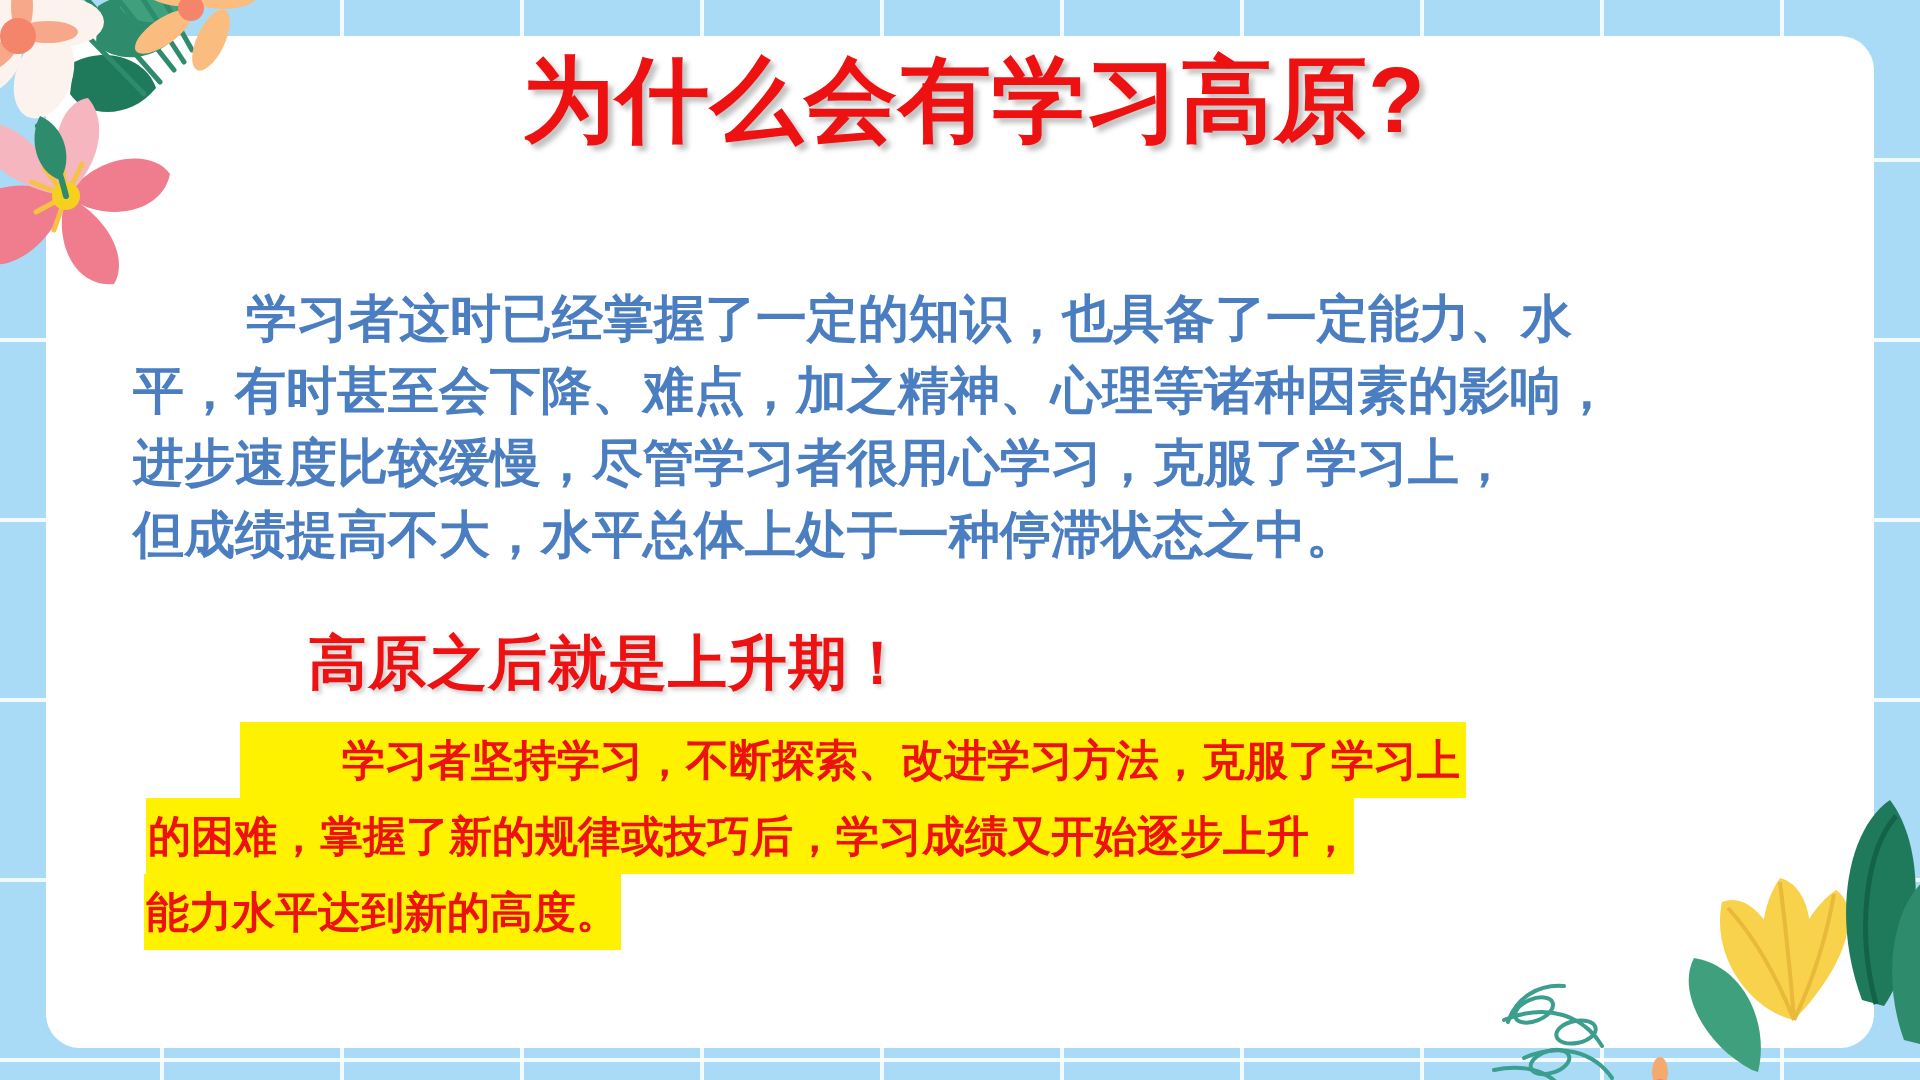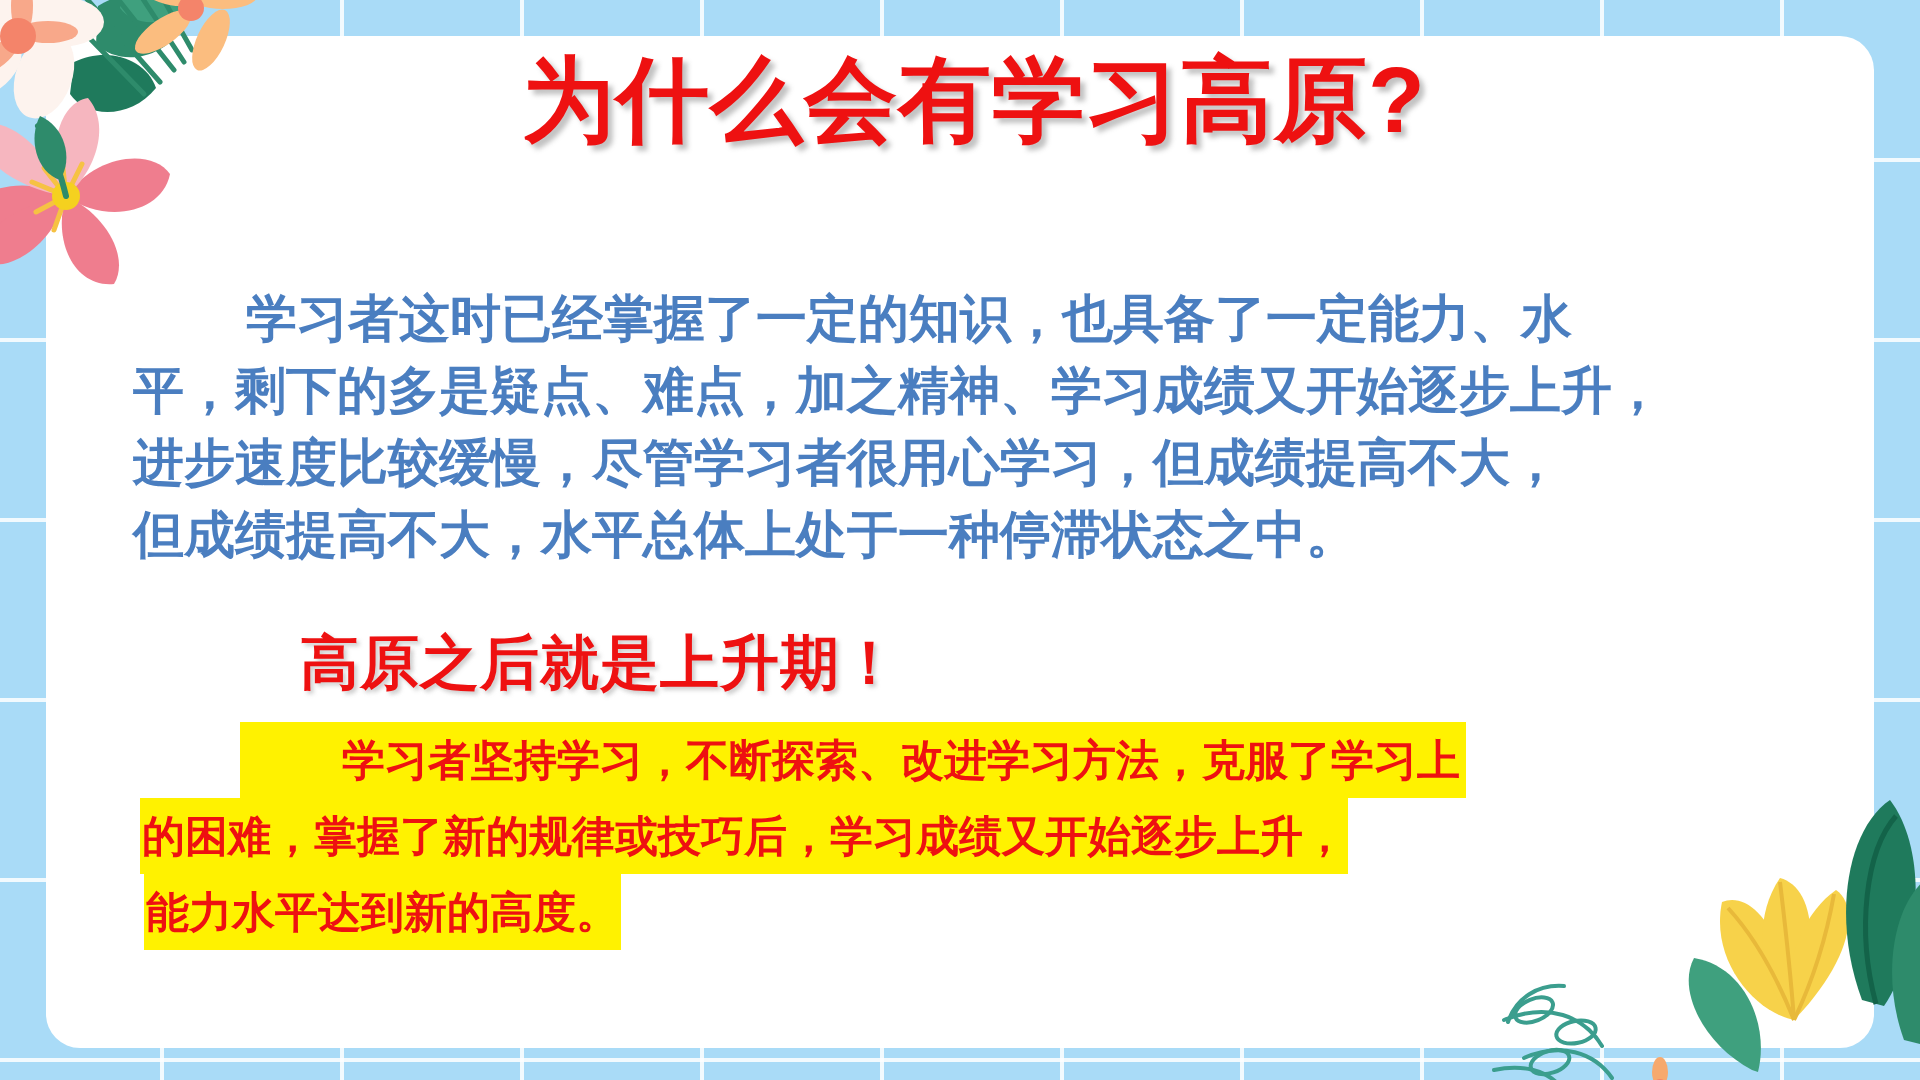--- a/index.html
+++ b/index.html
@@ -61,21 +61,21 @@
     font-size:51px;
     font-weight:bold;
     line-height:72px;
     letter-spacing:0px;
   }
   #body-paragraph .line{ white-space:nowrap; display:block;font-family:Liberation Serif, serif; }
   #body-paragraph .line.indent{ text-indent:113px; }
 
   #subhead{
     position:absolute;
-    left:300px; top:624px;
+    left:308px; top:624px;
     color:#ee1111;
     font-size:59px;
     font-weight:bold;
     letter-spacing:1px;
     white-space:nowrap;
     text-shadow:3px 3px 4px rgba(130,130,130,.40);
   }
 
   #highlight-block{
     position:absolute;
@@ -89,43 +89,43 @@
   #highlight-block .hl{
     display:block;
     white-space:nowrap;
     width:fit-content;
     background:#fff200;
     box-shadow:0 0 0 0 #fff200;
     padding:0 2px;
   }
   #highlight-block .hl.indent{ text-indent:100px; padding-right:6px; }
   #highlight-block .hl.l1{ margin-left:102px; }
-  #highlight-block .hl.l2{ margin-left:2px; }
+  #highlight-block .hl.l2{ margin-left:8px; }
   #highlight-block .hl.l3{ margin-left:6px; }
 
   
   .deco{ position:absolute; z-index:9; pointer-events:none; }
   #deco-top-left{ left:-22px; top:-34px; width:420px; height:330px; }
   #deco-bottom-right{ right:-14px; bottom:-20px; width:470px; height:330px; }
 </style>
 </head>
 <body>
 
 <div id="slide-root">
 
   <div id="card"></div>
 
   <div id="content">
 
     <div id="title">为什么会有学习高原?</div>
 
     <div id="body-paragraph">
       <span class="line indent">学习者这时已经掌握了一定的知识，也具备了一定能力、水</span>
-      <span class="line">平，剩下的多是疑点、难点，加之精神、学习成绩又开始逐步上升，</span>
-      <span class="line">进步速度比较缓慢，尽管学习者很用心学习，但成绩提高不大，</span>
+      <span class="line">平，有时甚至会下降、难点，加之精神、心理等诸种因素的影响，</span>
+      <span class="line">进步速度比较缓慢，尽管学习者很用心学习，克服了学习上，</span>
       <span class="line">但成绩提高不大，水平总体上处于一种停滞状态之中。</span>
     </div>
 
     <div id="subhead">高原之后就是上升期！</div>
 
     <div id="highlight-block">
       <span class="hl l1 indent">学习者坚持学习，不断探索、改进学习方法，克服了学习上</span>
       <span class="hl l2">的困难，掌握了新的规律或技巧后，学习成绩又开始逐步上升，</span>
       <span class="hl l3">能力水平达到新的高度。</span>
     </div>

